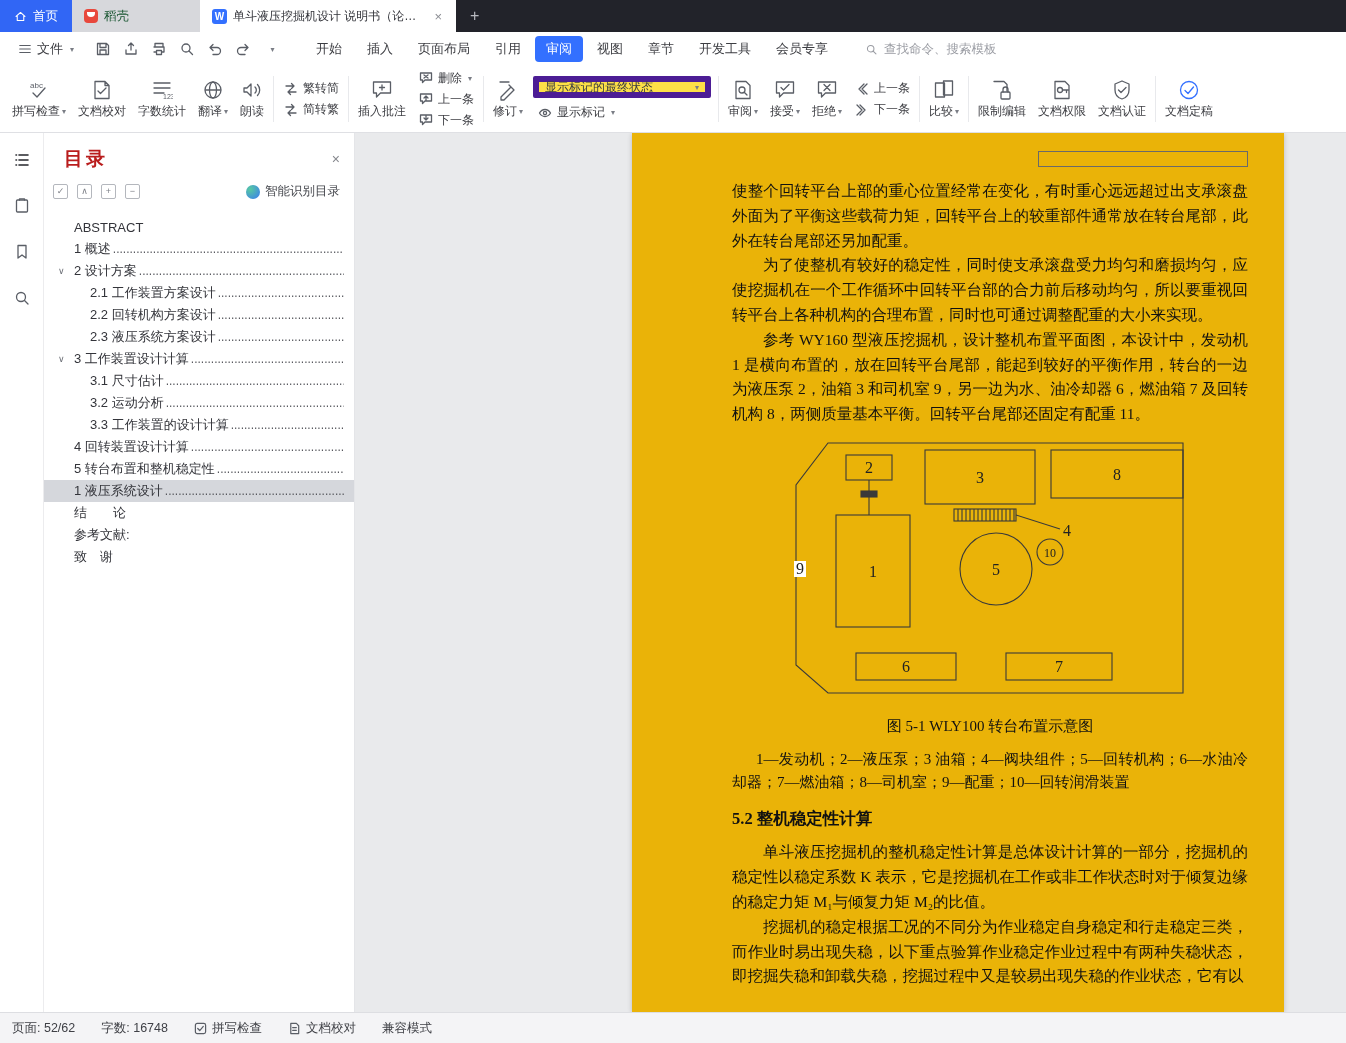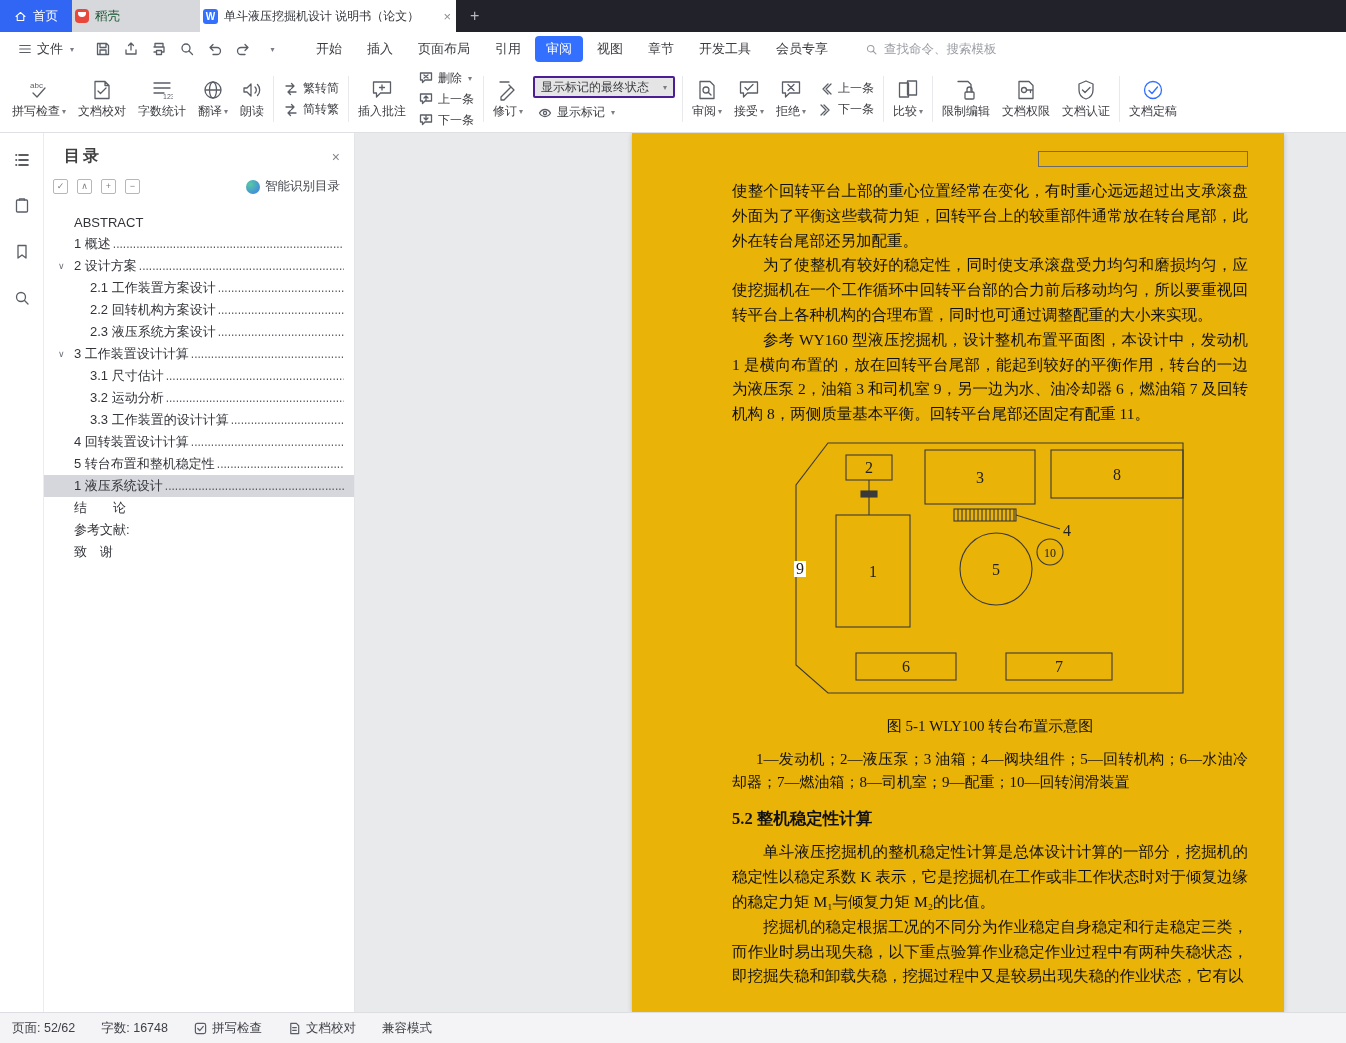--- a/index.html
+++ b/index.html
@@ -2,21 +2,21 @@
 <html><head>
 <meta charset="utf-8">
 <style>
   *{box-sizing:border-box;margin:0;padding:0}
   html,body{width:1346px;height:1043px;overflow:hidden;background:#e9eaec;
     font-family:"Liberation Sans","DejaVu Sans",sans-serif;color:#3c3d42}
   svg.sv{fill:none;stroke:#5a5e66;stroke-width:1.3;stroke-linecap:round;stroke-linejoin:round}
 
   
   .titlebar{height:32px;background:#22232a;display:flex;align-items:stretch}
-  .tb-tab{display:flex;align-items:center;gap:6px;font-size:12.5px;padding:0 3px;white-space:nowrap}
+  .tb-tab{display:flex;align-items:center;gap:6px;font-size:12.5px;padding:0 12px;white-space:nowrap}
   .tab-home{background:#3166f5;color:#fff;width:72px;justify-content:center}
   .tab-docer{background:#d7d8dc;color:#14532d;width:128px}
   .docer-logo{width:14px;height:14px;border-radius:4px;background:#e8483c;display:inline-block;position:relative;flex:0 0 14px}
   .docer-logo::after{content:"";position:absolute;left:3px;top:3px;width:8px;height:5px;border-radius:0 0 6px 6px;background:#fff}
   .tab-doc{background:#fff;color:#33343a;width:256px}
   .wlogo{width:15px;height:15px;border-radius:3px;background:#3370ff;color:#fff;font-size:10px;font-weight:bold;
     display:flex;align-items:center;justify-content:center;flex:0 0 15px}
   .tab-doc .title{overflow:hidden;text-overflow:ellipsis;white-space:nowrap;font-size:12px}
   .tab-close{margin-left:auto;color:#8b8d93;font-size:13px;padding:0 2px}
   .tab-plus{color:#b9bac0;display:flex;align-items:center;padding:0 14px;font-size:16px}
@@ -36,33 +36,33 @@
   .ribbon{height:67px;background:#fff;border-bottom:1px solid #dfe0e4;display:flex;align-items:center;padding:0 6px}
   .rsep{width:1px;height:46px;background:#e8e9ec;margin:0 3px;flex:0 0 1px}
   .rbtn{display:flex;flex-direction:column;align-items:center;justify-content:center;gap:1px;
     padding:4px 6px;border-radius:4px;font-size:12px;white-space:nowrap}
   .ric{height:24px;display:flex;align-items:center;justify-content:center}
   .rlabel{display:flex;align-items:center}
   .rstack{display:flex;flex-direction:column;justify-content:center;gap:2px;padding:0 2px}
   .rsmall{display:flex;align-items:center;gap:4px;font-size:12px;padding:1px 4px;white-space:nowrap;border-radius:3px}
   .sic{width:16px;height:16px;display:flex;align-items:center;justify-content:center}
   .rcol{display:flex;flex-direction:column;gap:5px;justify-content:center;margin:0 4px}
-  .rselect{width:142px;height:22px;border:2px solid #4c1d95;border-radius:2px;display:flex;align-items:center;
-    justify-content:space-between;padding:0 6px;font-size:12px;background:#e5e5e5}
+  .rselect{width:178px;height:22px;border:6px solid #4c1d95;border-radius:2px;display:flex;align-items:center;
+    justify-content:space-between;padding:0 6px;font-size:12px;background:#fde047}
 
   
   .main{display:flex;height:879px;background:#fff}
   .leftbar{width:44px;border-right:1px solid #ececee;display:flex;flex-direction:column;align-items:center;padding-top:14px;gap:20px}
   .lbtn{width:26px;height:26px;display:flex;align-items:center;justify-content:center;border-radius:4px;color:#676b73}
   .lbtn.active svg{stroke:#26272c;stroke-width:1.6}
 
   
   .toc{width:311px;border-right:1px solid #e4e5e8;display:flex;flex-direction:column;background:#fff}
   .toc-head{display:flex;align-items:center;padding:13px 14px 2px 20px}
-  .toc-title{font-size:16px;font-weight:bold;color:#404040;letter-spacing:3px}
+  .toc-title{font-size:19px;font-weight:bold;color:#b91c1c;letter-spacing:3px}
   .toc-close{margin-left:auto;color:#85878d;font-size:14px}
   .toc-tools{display:flex;align-items:center;padding:9px 14px 8px 9px;gap:9px}
   .ttool{width:15px;height:15px;border:1px solid #b4b7bd;border-radius:2px;color:#7c7f86;font-size:9px;
     display:flex;align-items:center;justify-content:center;line-height:1}
   .smart{margin-left:auto;display:flex;align-items:center;gap:5px;font-size:12.5px;color:#46484e}
   .ai-dot{width:14px;height:14px;border-radius:50%;background:radial-gradient(circle at 30% 30%,#57c9a2,#3a7bf0)}
   .toc-list{padding-top:8px;font-size:13px;color:#33343a}
   .toc-item{display:flex;align-items:center;height:22px;padding:0 10px 0 14px;cursor:default}
   .toc-item .chev{width:16px;flex:0 0 16px;font-size:9px;color:#6b6e75}
   .toc-item.lv2{padding-left:30px}

